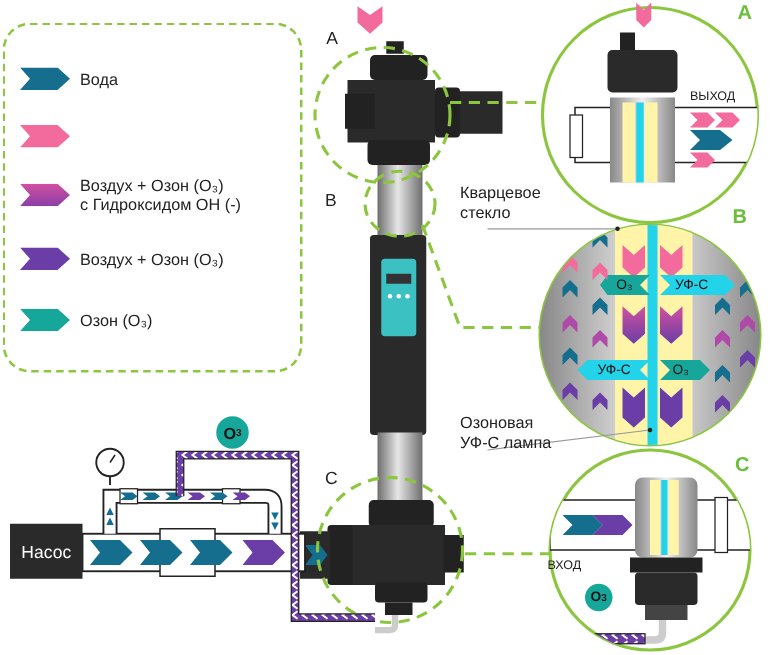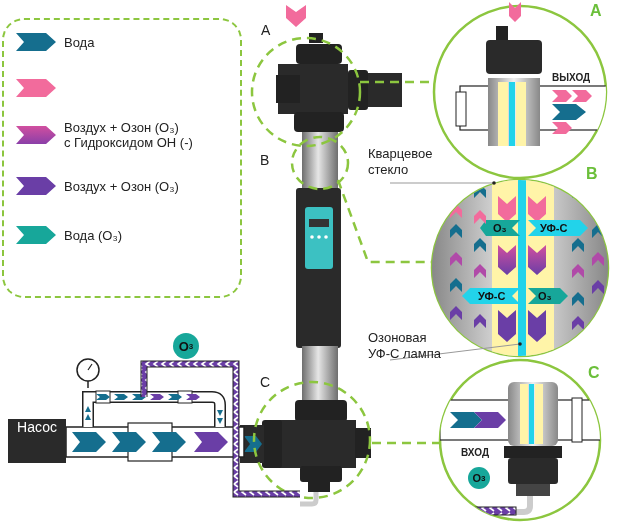--- a/index.html
+++ b/index.html
@@ -1,28 +1,28 @@
 <!DOCTYPE html>
 <html><head>
 <meta charset="utf-8">
 <style>
   html,body{margin:0;padding:0;background:#fff;}
   body{width:620px;height:524px;position:relative;overflow:hidden;font-family:"Liberation Sans",sans-serif;color:#222;}
   #stage{position:absolute;left:0;top:0;width:620px;height:524px;}
   .legend-box{position:absolute;left:2px;top:18px;width:240px;height:280px;border:2.5px dashed #8cc63f;border-radius:22px;box-sizing:border-box;}
-  .legend-item{position:absolute;left:16px;display:flex;align-items:center;}
+  .legend-item{position:absolute;left:16px;display:flex;align-items:center;margin-top:21px;}
   .legend-item svg{width:40px;height:18px;flex:none;}
   .legend-text{margin-left:8px;font-size:13px;line-height:15px;color:#222;white-space:pre-line;}
   .lbl{position:absolute;font-size:14px;color:#222;}
   .note{position:absolute;font-size:13px;line-height:16px;color:#222;}
   .green-letter{position:absolute;font-size:16px;font-weight:bold;color:#6bbf3a;}
-  .pump{position:absolute;left:8px;top:419px;width:58px;height:44px;background:#2a2a2a;color:#fff;font-size:14px;display:flex;justify-content:center;}
+  .pump{position:absolute;left:8px;top:419px;width:58px;height:44px;background:#2a2a2a;color:#fff;font-size:14px;display:flex;align-items:center;justify-content:center;}
   .o3-badge{position:absolute;width:26px;height:26px;border-radius:50%;background:#17a79a;color:#111;font-weight:bold;font-size:13px;display:flex;align-items:center;justify-content:center;}
   .o3-badge sub{font-size:8px;}
-  .tag{position:absolute;font-size:10px;font-weight:bold;color:#222;}
+  .tag{position:absolute;font-size:10px;font-weight:normal;color:#222;}
 </style>
 </head>
 <body>
 
 <div id="stage">
 
   <div class="legend-box"></div>
   <div class="legend-item" style="top:33px">
     <svg viewBox="0 0 40 18">
         <polygon points="0,0 30,0 40,9 30,18 0,18 8,9" fill="#156e8e"></polygon>
@@ -50,21 +50,21 @@
   <div class="legend-item" style="top:177px">
     <svg viewBox="0 0 40 18">
         <polygon points="0,0 30,0 40,9 30,18 0,18 8,9" fill="#6a3ea6"></polygon>
       </svg>
     <span class="legend-text">Воздух + Озон (O₃)</span>
   </div>
   <div class="legend-item" style="top:226px">
     <svg viewBox="0 0 40 18">
         <polygon points="0,0 30,0 40,9 30,18 0,18 8,9" fill="#17a79a"></polygon>
       </svg>
-    <span class="legend-text">Вода (O₃)</span>
+    <span class="legend-text">Озон (O₃)</span>
   </div>
 
   <svg width="620" height="524" style="position:absolute;left:0;top:0">
     <defs>
       <linearGradient id="tubeGrad" x1="0" y1="0" x2="1" y2="0">
         <stop offset="0" stop-color="#6e6e6e"></stop>
         <stop offset="0.45" stop-color="#e6e6e6"></stop>
         <stop offset="1" stop-color="#6e6e6e"></stop>
       </linearGradient>
       <linearGradient id="sleeveGrad" x1="0" y1="0" x2="1" y2="0">
@@ -267,21 +267,21 @@
   <span class="note" style="left:368px;top:330px;white-space:pre-line">Озоновая
 УФ-С лампа</span>
   <span class="note" style="left:368px;top:146px;white-space:pre-line">Кварцевое
 стекло</span>
 
   <span class="green-letter" style="left:590px;top:2px">A</span>
   <span class="green-letter" style="left:586px;top:165px">B</span>
   <span class="green-letter" style="left:588px;top:364px">C</span>
 
   <span class="tag" style="left:552px;top:72px">ВЫХОД</span>
-  <span class="tag" style="left:461px;top:447px">ВХОД</span>
+  <span class="tag" style="left:438px;top:447px">ВХОД</span>
 
   <span class="tag" style="left:493px;top:222px;color:#111;font-size:11px">O₃</span>
   <span class="tag" style="left:540px;top:222px;color:#111;font-size:11px">УФ-С</span>
   <span class="tag" style="left:478px;top:290px;color:#111;font-size:11px">УФ-С</span>
   <span class="tag" style="left:538px;top:290px;color:#111;font-size:11px">O₃</span>
 
   <div class="pump">
       <span>Насос</span>
     </div>
 

